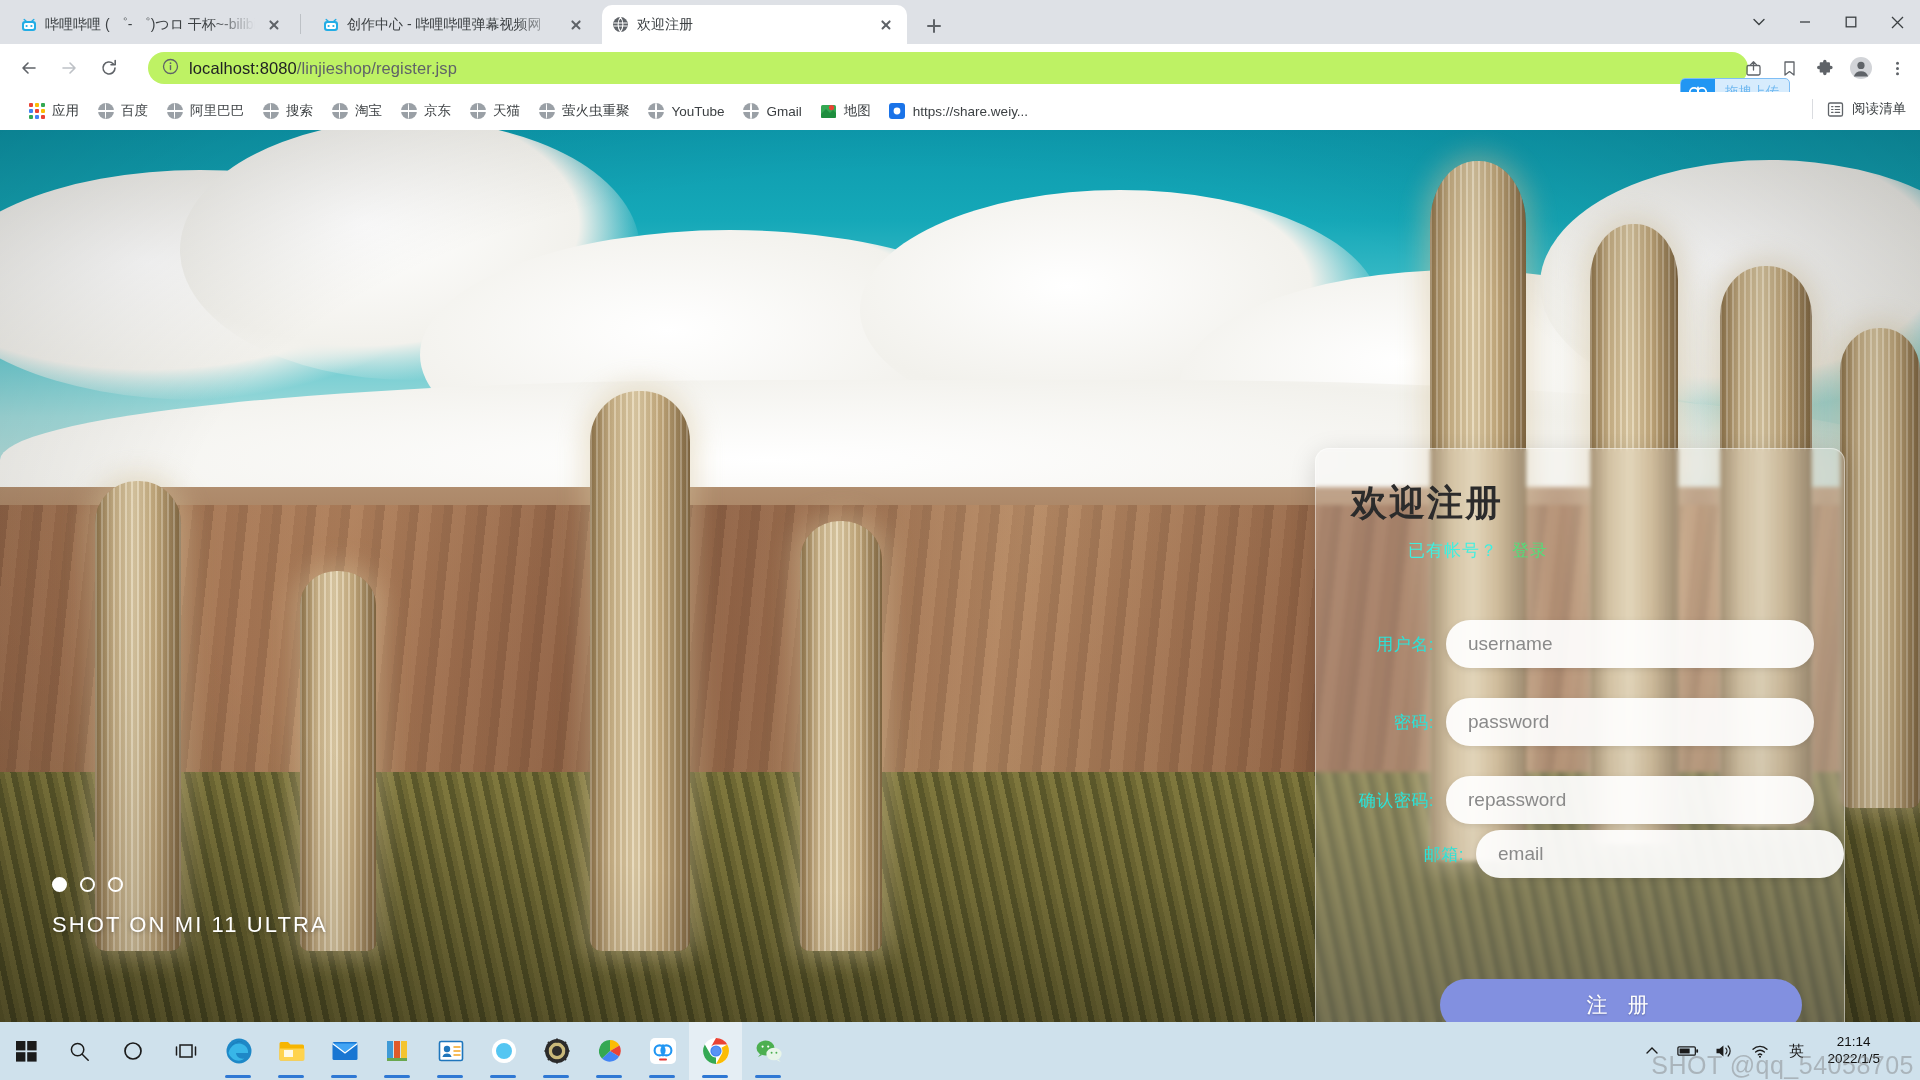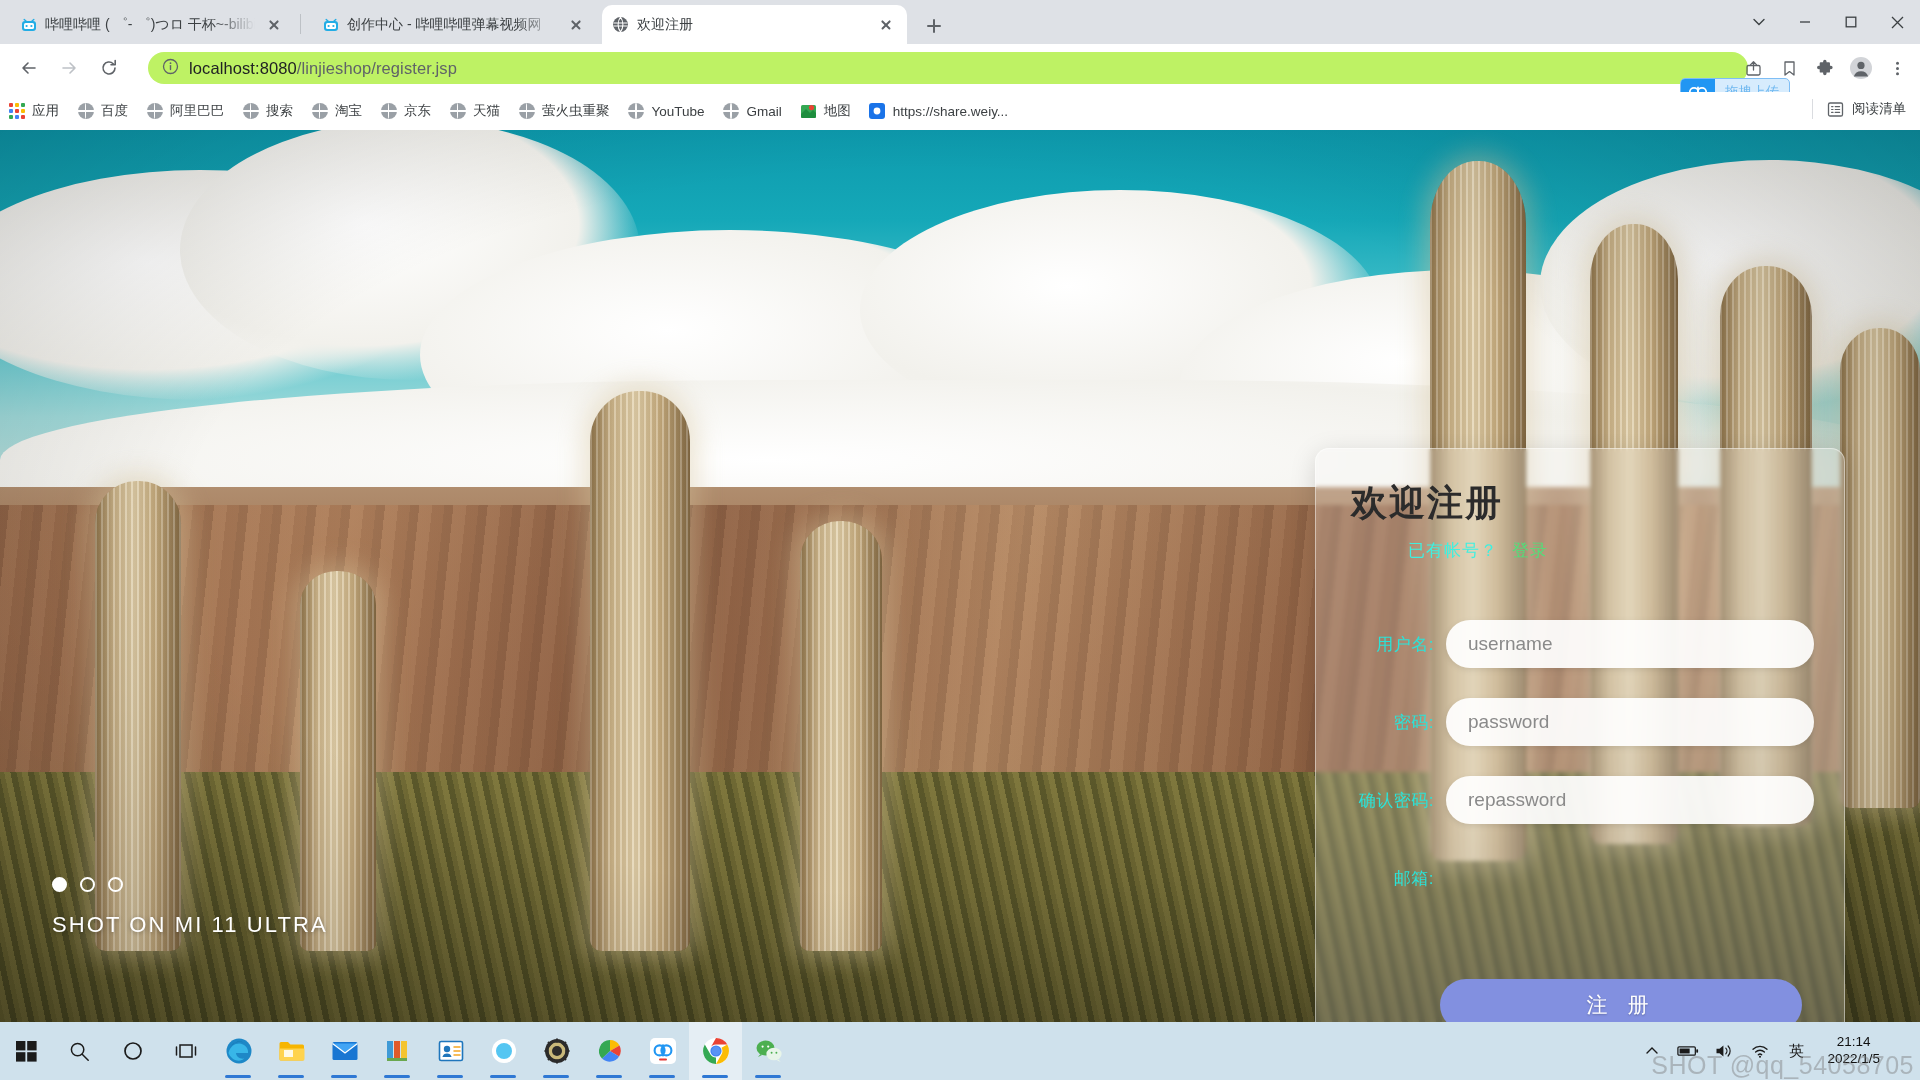--- a/index.html
+++ b/index.html
@@ -58,21 +58,21 @@
   .tb-right { position:absolute; right:6px; top:6px; height:36px; display:flex; align-items:center; gap:2px; }
   .tb-icon { width:34px; height:34px; border-radius:50%; display:flex; align-items:center; justify-content:center; }
   .netdisk-badge {
     position:absolute; right:130px; top:34px; height:28px;
     display:flex; align-items:center; border:1px solid #7fbef5; border-radius:5px; overflow:hidden; background:#d7ecfd;
   }
   .netdisk-ico { width:34px; height:26px; background:#2196f3; display:flex; align-items:center; justify-content:center; }
   .netdisk-lbl { padding:0 10px; font-size:13.5px; color:#6fb8f0; white-space:nowrap; }
 
   
-  .bookmarks { position:absolute; left:0; top:92px; width:1920px; height:38px; background:#ffffff; display:flex; align-items:center; padding-left:0; }
+  .bookmarks { position:absolute; left:0; top:92px; width:1920px; height:38px; background:#ffffff; display:flex; align-items:center; padding-left:20px; }
   .bm { display:flex; align-items:center; gap:7px; padding:4px 8px; border-radius:4px; margin-right:2px; }
   .bm-lbl { font-size:13.5px; color:#3c4043; white-space:nowrap; }
   .bm-ico { width:17px; height:17px; flex:0 0 17px; display:flex; align-items:center; justify-content:center; }
   .globe-ico { width:16px; height:16px; border-radius:50%; background:#9aa0a6; position:relative; }
   .globe-ico::before{ content:""; position:absolute; left:0; top:7px; width:16px; height:1.6px; background:#fff; }
   .globe-ico::after { content:""; position:absolute; left:7px; top:0; width:1.6px; height:16px; background:#fff; border-radius:50%/30%; }
   .apps-grid { display:grid; grid-template-columns:repeat(3,4px); grid-template-rows:repeat(3,4px); gap:2px; }
   .apps-grid i { display:block; width:4px; height:4px; background:#ea4335; border-radius:1px; }
   .apps-grid i:nth-child(2){background:#fbbc04;} .apps-grid i:nth-child(3){background:#34a853;}
   .apps-grid i:nth-child(4){background:#4285f4;} .apps-grid i:nth-child(5){background:#ea4335;}
@@ -480,22 +480,23 @@
         <input class="finput" type="text" placeholder="username" style="">
       </div>
       <div class="frow" style="top:248px;">
         <span class="flabel">密码:</span>
         <input class="finput" type="text" placeholder="password" style="">
       </div>
       <div class="frow" style="top:326px;">
         <span class="flabel">确认密码:</span>
         <input class="finput" type="text" placeholder="repassword" style="">
       </div>
-      <div class="frow" style="top:404px;">
+      <div class="frow" style="top:380px;justify-content:flex-end;">
         <span class="flabel">邮箱:</span>
+        <input class="finput" type="text" placeholder="email" style="">
       </div>
 
       <button class="submit">注 册</button>
     </div>
   </div>
 </div>
 
 <div id="taskbar">
   <div class="tb-item">
     <svg width="21" height="21" viewBox="0 0 21 21">

